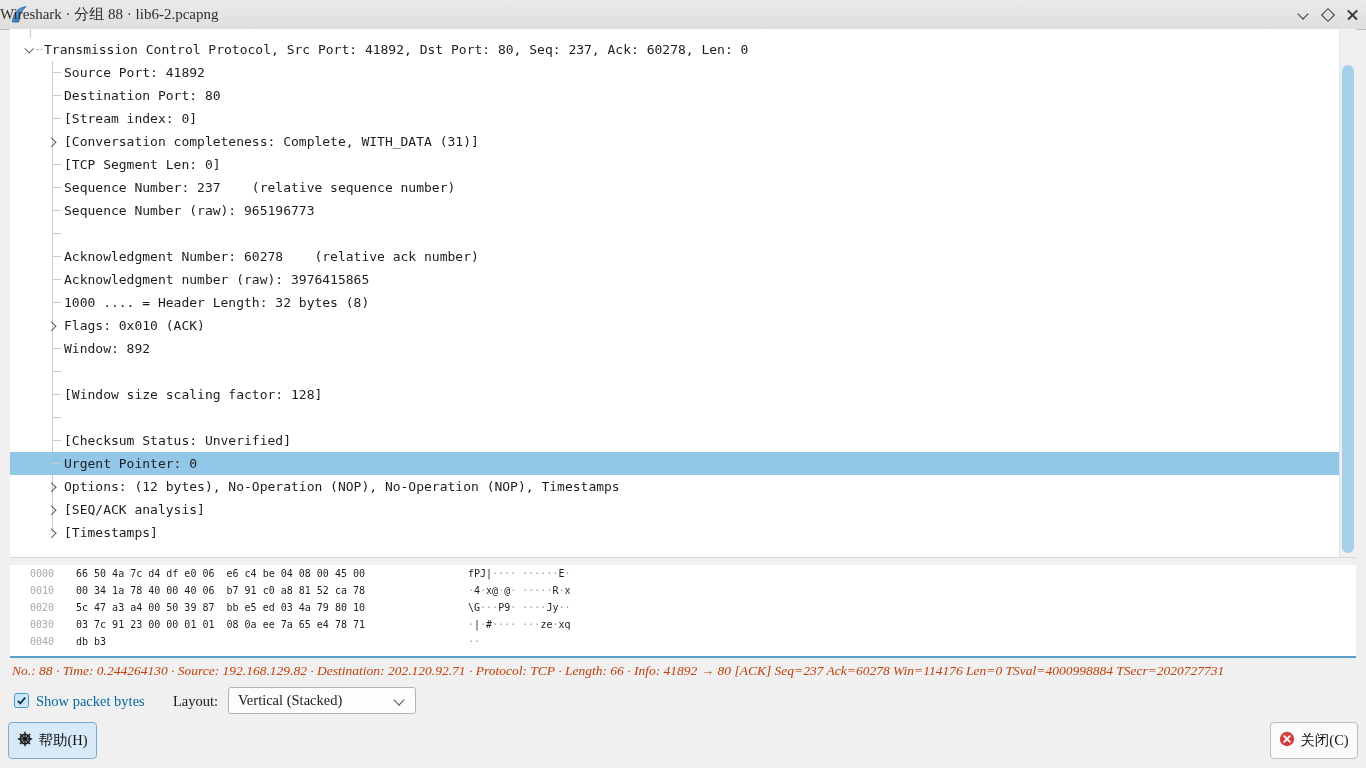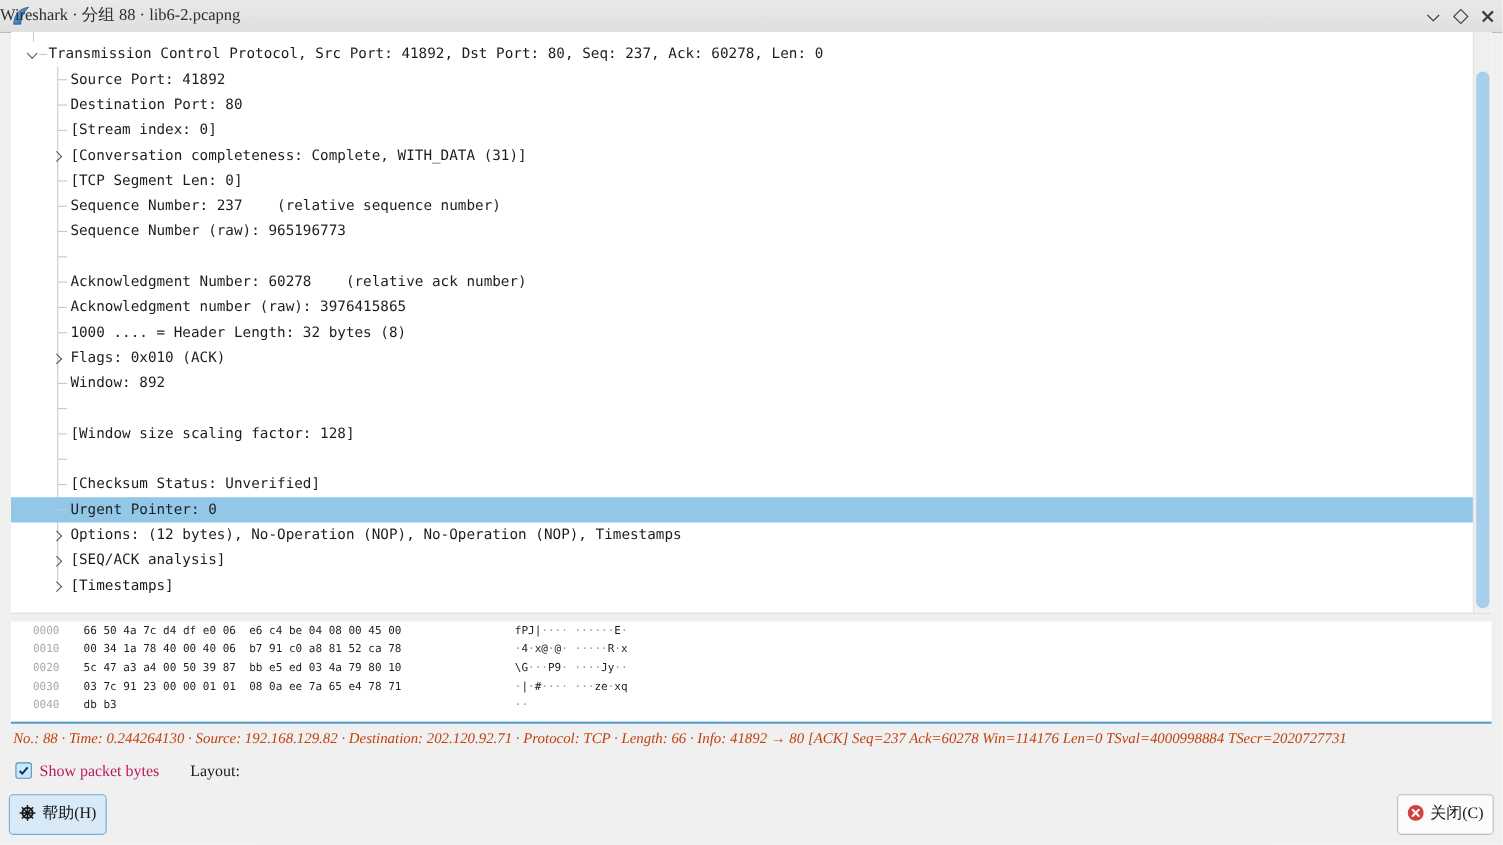--- a/index.html
+++ b/index.html
@@ -75,21 +75,21 @@
     font-style:italic;font-size:13.5px;color:#c2410c;white-space:nowrap;overflow:hidden;
   }
 
   
   .footer-controls{position:absolute;left:0;top:684px;width:1366px;height:34px;}
   .checkbox{
     position:absolute;left:14px;top:9px;width:15px;height:15px;box-sizing:border-box;
     border:1px solid #4d94c9;border-radius:2.5px;background:#cde7f8;
   }
   .checkbox svg{position:absolute;left:0;top:0;}
-  .cb-label{position:absolute;left:36px;top:0;height:34px;line-height:34px;font-size:14.5px;color:#be185d;}
+  .cb-label{position:absolute;left:36px;top:0;height:34px;line-height:34px;font-size:14.5px;color:#0369a1;}
   .layout-label{position:absolute;left:173px;top:0;height:34px;line-height:34px;font-size:14.5px;color:#1a1a1a;}
   .combobox{
     position:absolute;left:228px;top:3px;width:188px;height:27px;box-sizing:border-box;
     background:#fdfdfd;border:1px solid #b3b3b3;border-radius:3px;
   }
   .combobox .combo-text{position:absolute;left:9px;top:0;height:25px;line-height:25px;font-size:14.5px;color:#1a1a1a;white-space:nowrap;}
   .combo-arrow{position:absolute;right:12px;top:8px;width:7px;height:7px;
     border-right:1.5px solid #555;border-bottom:1.5px solid #555;transform:rotate(45deg);}
 
   
@@ -233,20 +233,24 @@
 <div class="status-line">No.: 88 · Time: 0.244264130 · Source: 192.168.129.82 · Destination: 202.120.92.71 · Protocol: TCP · Length: 66 · Info: 41892 → 80 [ACK] Seq=237 Ack=60278 Win=114176 Len=0 TSval=4000998884 TSecr=2020727731</div>
 
 <div class="footer-controls">
   <div class="checkbox">
     <svg viewBox="0 0 16 16" width="13" height="13">
       <polyline points="3.5,8.5 6.5,11.5 12.5,4.5" fill="none" stroke="#10314e" stroke-width="2.2"></polyline>
     </svg>
   </div>
   <div class="cb-label">Show packet bytes</div>
   <div class="layout-label">Layout:</div>
+  <div class="combobox">
+    <span class="combo-text">Vertical (Stacked)</span>
+    <span class="combo-arrow"></span>
+  </div>
 </div>
 
 <div class="btn help-btn">
   <svg class="btn-icon" viewBox="0 0 16 16">
     <g stroke="#1a1a1a" stroke-width="1.4" fill="none">
       <line x1="8" y1="0.8" x2="8" y2="15.2"></line>
       <line x1="0.8" y1="8" x2="15.2" y2="8"></line>
       <line x1="2.9" y1="2.9" x2="13.1" y2="13.1"></line>
       <line x1="13.1" y1="2.9" x2="2.9" y2="13.1"></line>
       <circle cx="8" cy="8" r="4.6" stroke-width="1.8"></circle>

